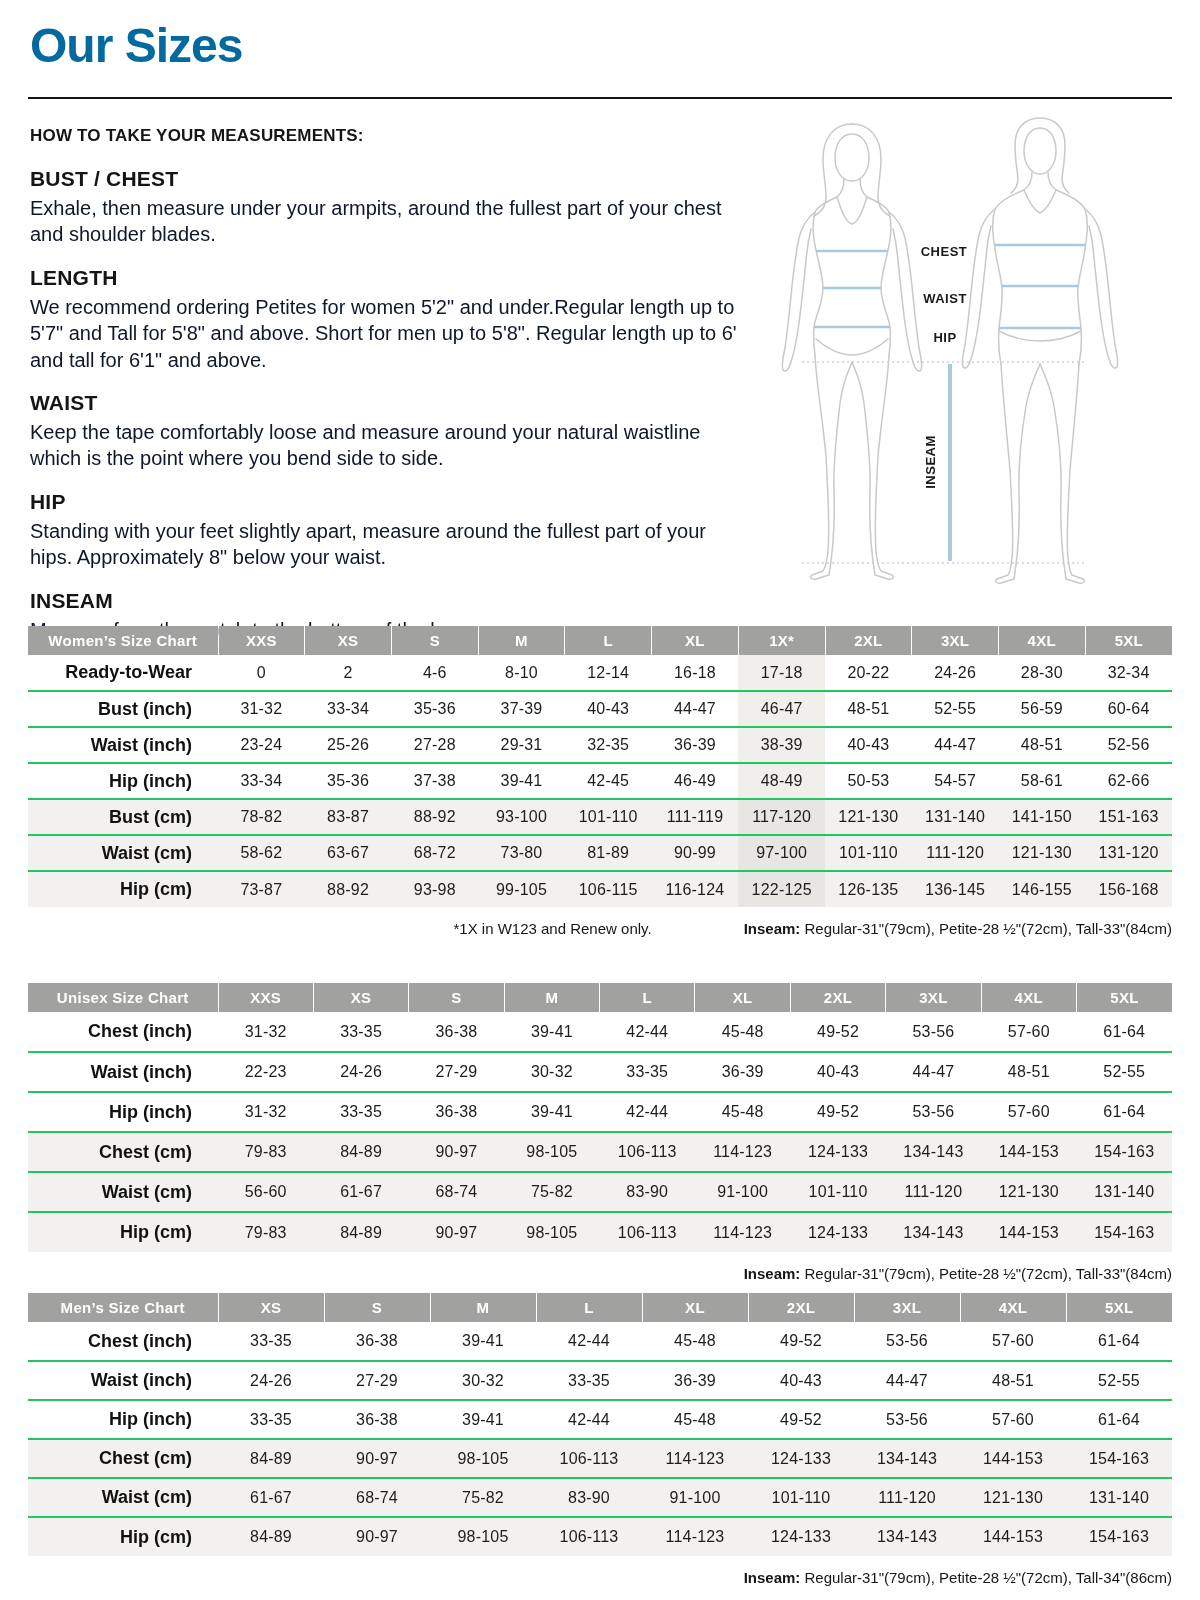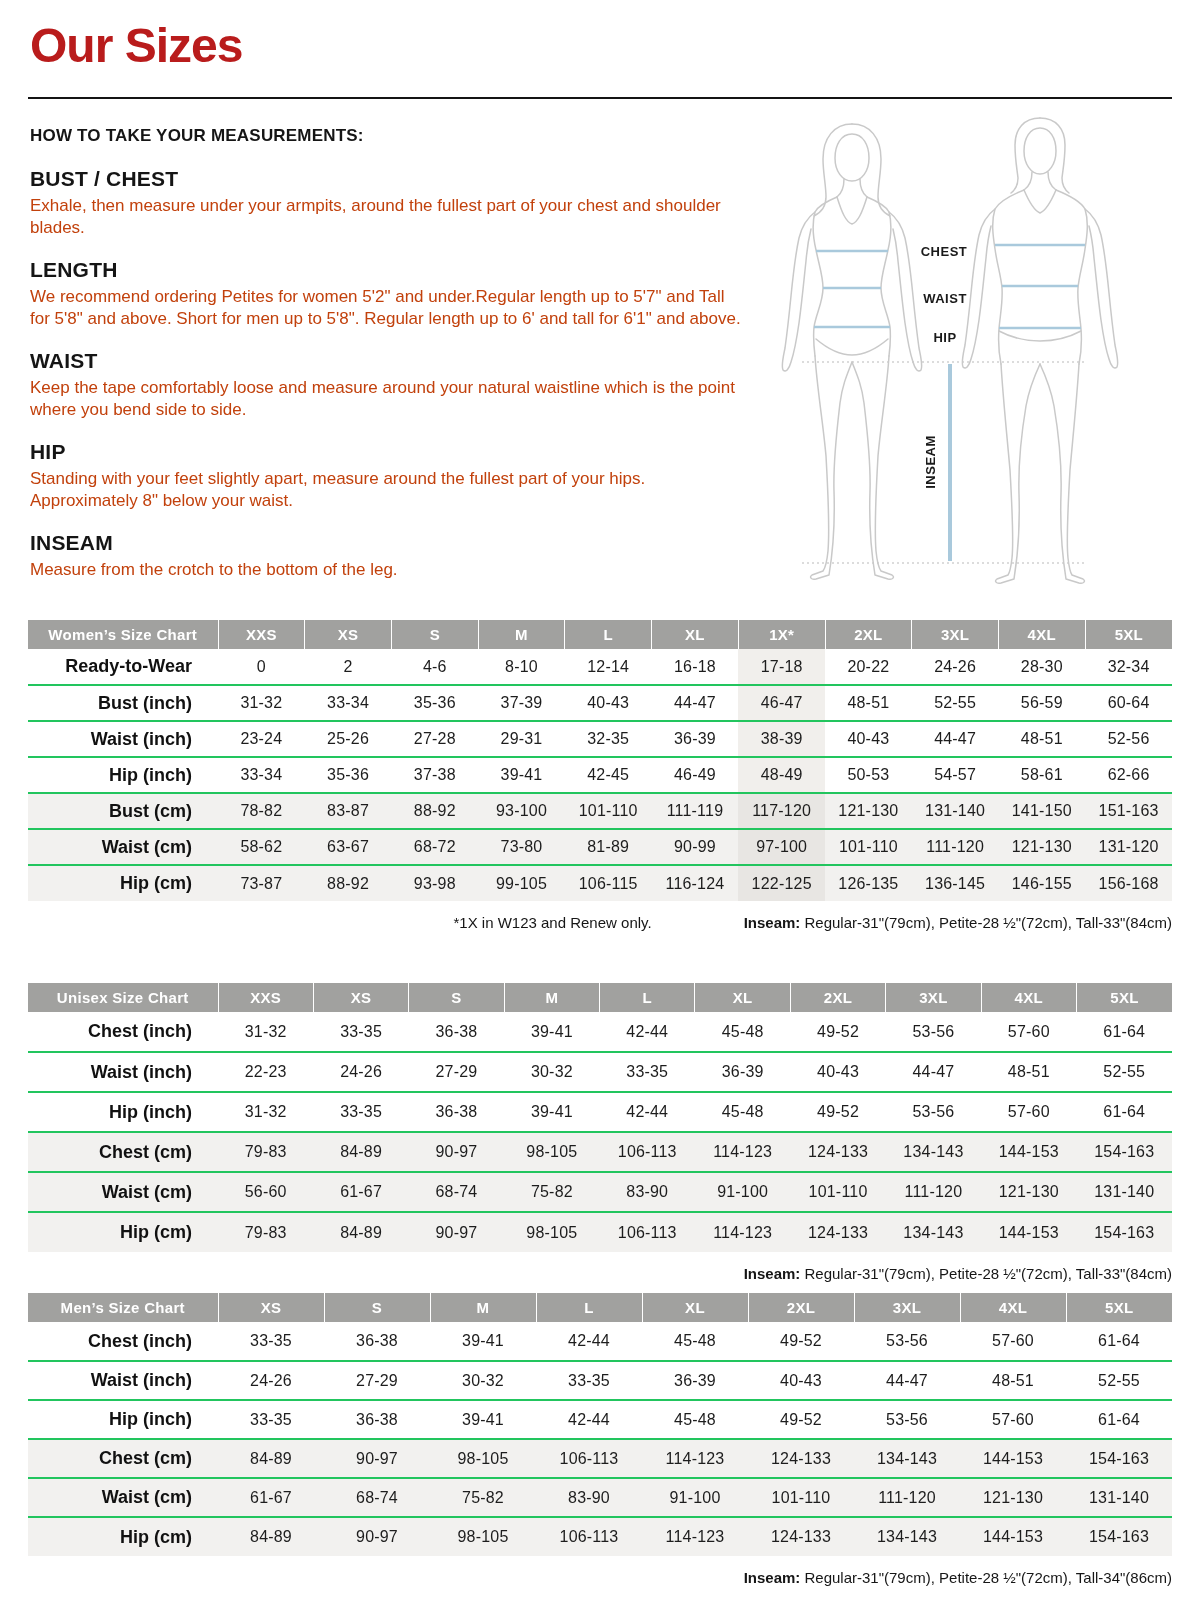--- a/index.html
+++ b/index.html
@@ -3,40 +3,40 @@
 <meta charset="utf-8">
 <style>
   *{box-sizing:border-box;margin:0;padding:0}
   html,body{background:#fff}
   body{
     width:1200px;height:1600px;position:relative;overflow:hidden;
     font-family:"Liberation Sans",sans-serif;color:#1a1a1a;
     --headbg:#a1a19f; --shade:#f2f1ef; --hl:#f1efec; --hlshade:#e8e6e3;
     --accent:#a9c9dc; --figure:#c9c9c9;
   }
-  .title{position:absolute;left:30px;top:18px;font-size:48px;font-weight:700;letter-spacing:-1px;color:#b91c1c}
+  .title{position:absolute;left:30px;top:18px;font-size:48px;font-weight:700;letter-spacing:-1px;color:#0369a1}
   .rule{position:absolute;left:28px;right:28px;top:97px;border-top:2px solid #141414}
 
   .instructions{position:absolute;left:30px;top:126px;width:715px}
   .main-head{font-size:17px;font-weight:700;letter-spacing:.2px;margin-bottom:21px;color:#151515}
   .isec{margin-bottom:18px}
   .isec h3{font-size:21px;font-weight:700;letter-spacing:.2px;margin-bottom:4px;color:#151515}
-  .isec p{font-size:17px;line-height:1.32;color:#c2410c}
+  .isec p{font-size:20px;line-height:1.32;color:#0f172a}
 
   .diagram{position:absolute;left:757px;top:110px;width:400px;height:480px}
   .diagram svg{display:block;width:100%;height:100%}
   .fig{stroke:var(--figure);stroke-width:1.5;fill:none;stroke-linecap:round;stroke-linejoin:round}
   .mline{stroke:var(--accent);stroke-width:2.5}
   .inseam-bar{stroke:var(--accent);stroke-width:4}
   .dotted{stroke:#b9b9b9;stroke-width:1;stroke-dasharray:2 3}
   .dlabel{font-family:"Liberation Sans",sans-serif;font-size:13px;font-weight:700;letter-spacing:.5px;fill:#1a1a1a}
 
   .tables{position:absolute;left:28px;top:612px;width:1144px;height:988px}
   .tsec{position:absolute;left:0;width:100%}
-  .tsec.t1{top:8px}.tsec.t2{top:371px}.tsec.t3{top:681px}
+  .tsec.t1{top:14px}.tsec.t2{top:371px}.tsec.t3{top:681px}
 
   table.size-table{width:100%;border-collapse:collapse;table-layout:fixed}
   .size-table th,.size-table td{text-align:center;vertical-align:middle;overflow:hidden}
   .size-table thead th{
     background:var(--headbg);color:#fff;font-size:15px;font-weight:700;height:29px;
     border-right:1px solid rgba(255,255,255,.75);letter-spacing:.3px;
   }
   .size-table thead th:last-child{border-right:none}
   .size-table col.labelcol{width:190px}
   .size-table tbody th.rowlabel{text-align:right;padding-right:26px;font-weight:700;font-size:18px;color:#111;background:#fff}

